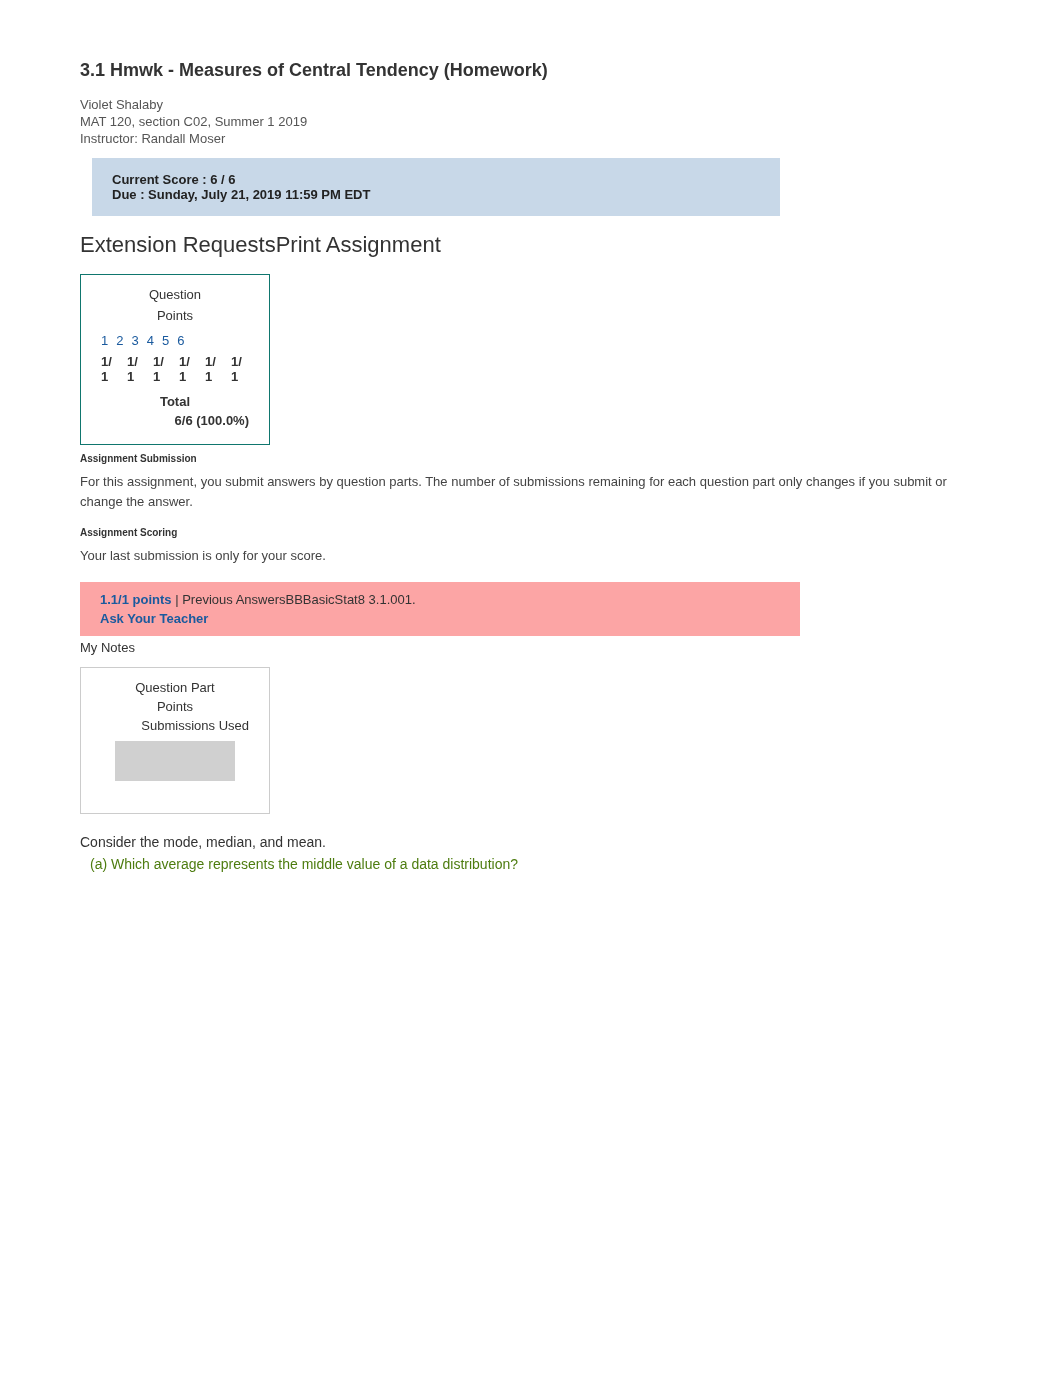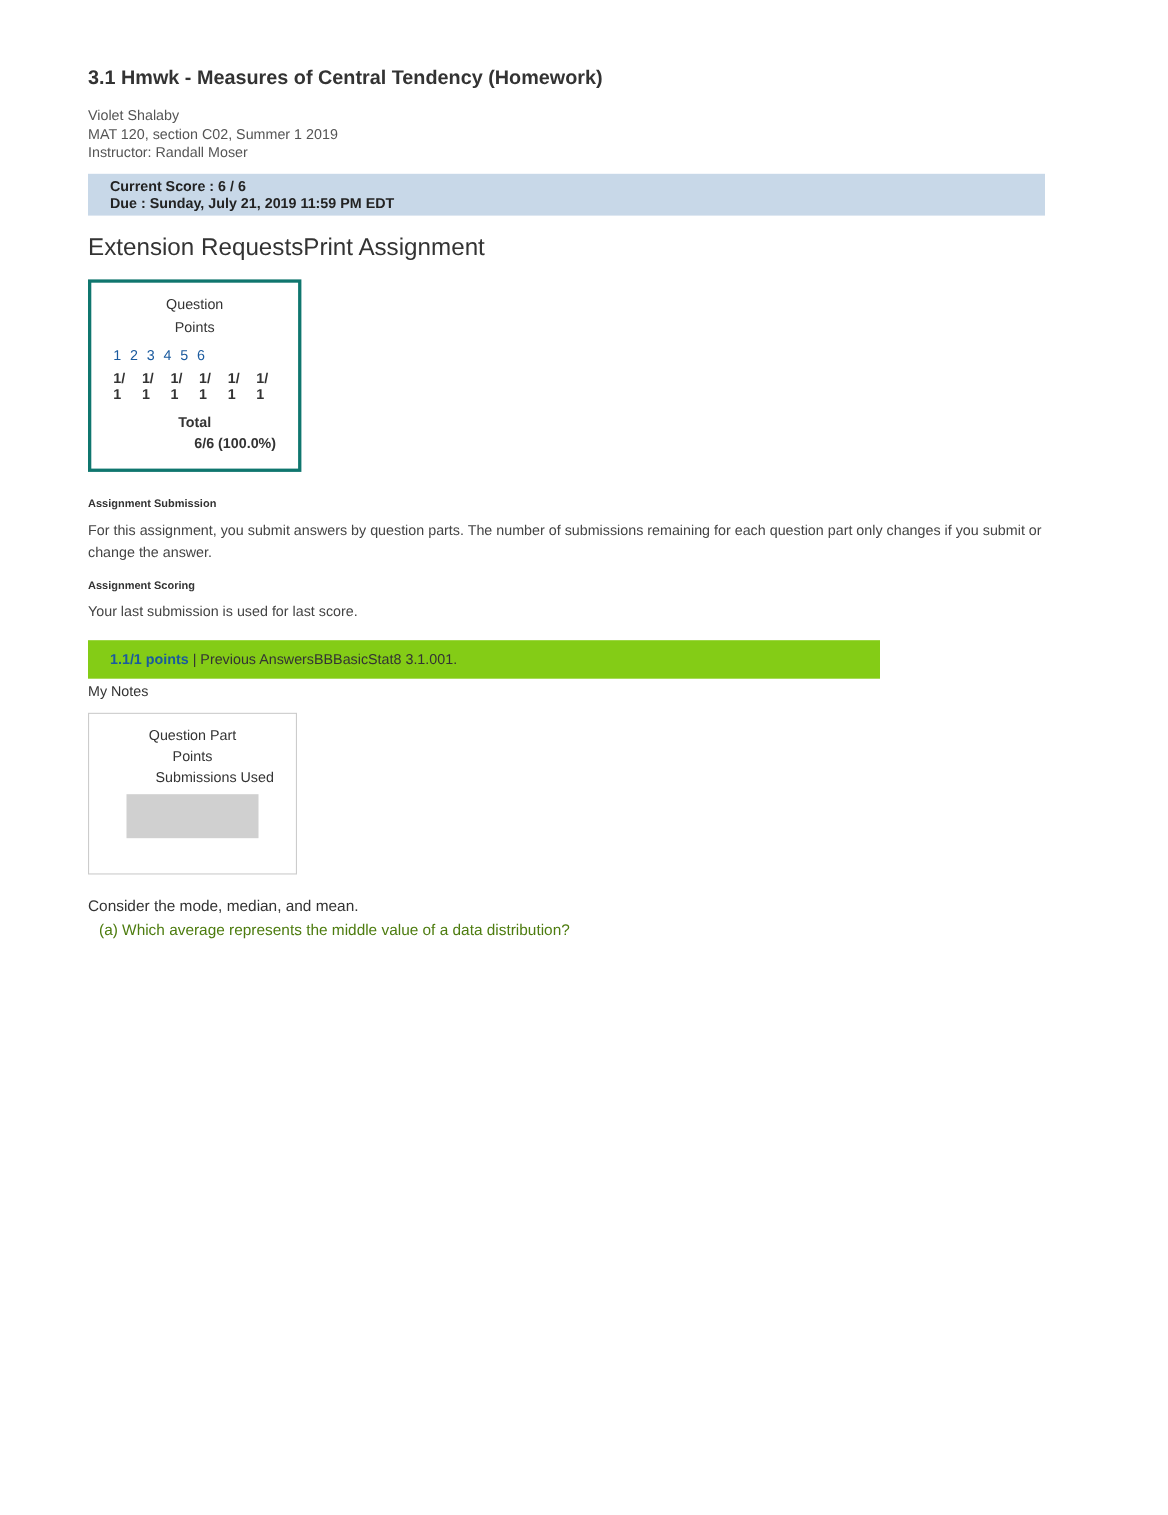--- a/index.html
+++ b/index.html
@@ -16,45 +16,45 @@
       font-weight: bold;
       margin-bottom: 16px;
     }
     .meta-info {
       font-size: 13px;
       color: #555;
       margin-bottom: 2px;
     }
     .highlight-box {
       background: #c8d8e8;
-      padding: 4px 20px;
-      margin: 6px 0;
+      padding: 14px 20px;
+      margin: 6px 12px;
       display: inline-block;
-      width: 870px;
+      width: 688px;
     }
     .highlight-box .score-line {
       font-weight: bold;
       font-size: 13px;
       color: #222;
     }
     .highlight-box .due-line {
       font-weight: bold;
       font-size: 13px;
       color: #222;
     }
     .extension-print {
       font-size: 22px;
       margin: 10px 0 16px 0;
       color: #333;
     }
     .summary-table-container {
-      border: 3px solid #0f766e;
+      border: 1px solid #0f766e;
       display: inline-block;
       padding: 12px 20px 16px 20px;
-      margin-bottom: 24px;
+      margin-bottom: 8px;
       min-width: 190px;
     }
     .summary-table-container .tbl-label {
       text-align: center;
       font-size: 13px;
       margin-bottom: 6px;
       color: #333;
     }
     .summary-table-container .tbl-sublabel {
       text-align: center;
@@ -99,21 +99,21 @@
       font-size: 10px;
       margin-bottom: 8px;
     }
     .body-text {
       font-size: 13px;
       color: #444;
       line-height: 1.5;
       margin-bottom: 16px;
     }
     .question-block {
-      background: #84cc16;
+      background: #fca5a5;
       padding: 10px 20px 10px 20px;
       margin-bottom: 0;
       width: 720px;
     }
     .ask-teacher {
       display: block;
       color: #1a5a9e;
       font-weight: bold;
       font-size: 13px;
       margin-top: 4px;
@@ -213,29 +213,30 @@
   <div class="total-label">Total</div>
   <div class="total-score">6/6 (100.0%)</div>
 </div>
 
 
 <div class="section-heading">Assignment Submission</div>
 <div class="body-text">For this assignment, you submit answers by question parts. The number of submissions remaining for each question part only changes if you submit or change the answer.</div>
 
 
 <div class="section-heading">Assignment Scoring</div>
-<div class="body-text">Your last submission is used for last score.</div>
+<div class="body-text">Your last submission is only for your score.</div>
 
 
 <div class="question-block">
   <div style="font-size:13px;">
     <strong style="color:#1a5a9e;">1.1/1 points</strong>
     <span> | </span>
     <span>Previous AnswersBBBasicStat8 3.1.001.</span>
   </div>
+  <a class="ask-teacher">Ask Your Teacher</a>
 </div>
 <div class="my-notes">My Notes</div>
 
 
 <div class="detail-table-container" style="margin-top:8px;">
   <div class="col-label">Question Part</div>
   <div class="col-sublabel">Points</div>
   <div class="col-sublabel2">Submissions Used</div>
   <div class="grey-box"></div>
 </div>

